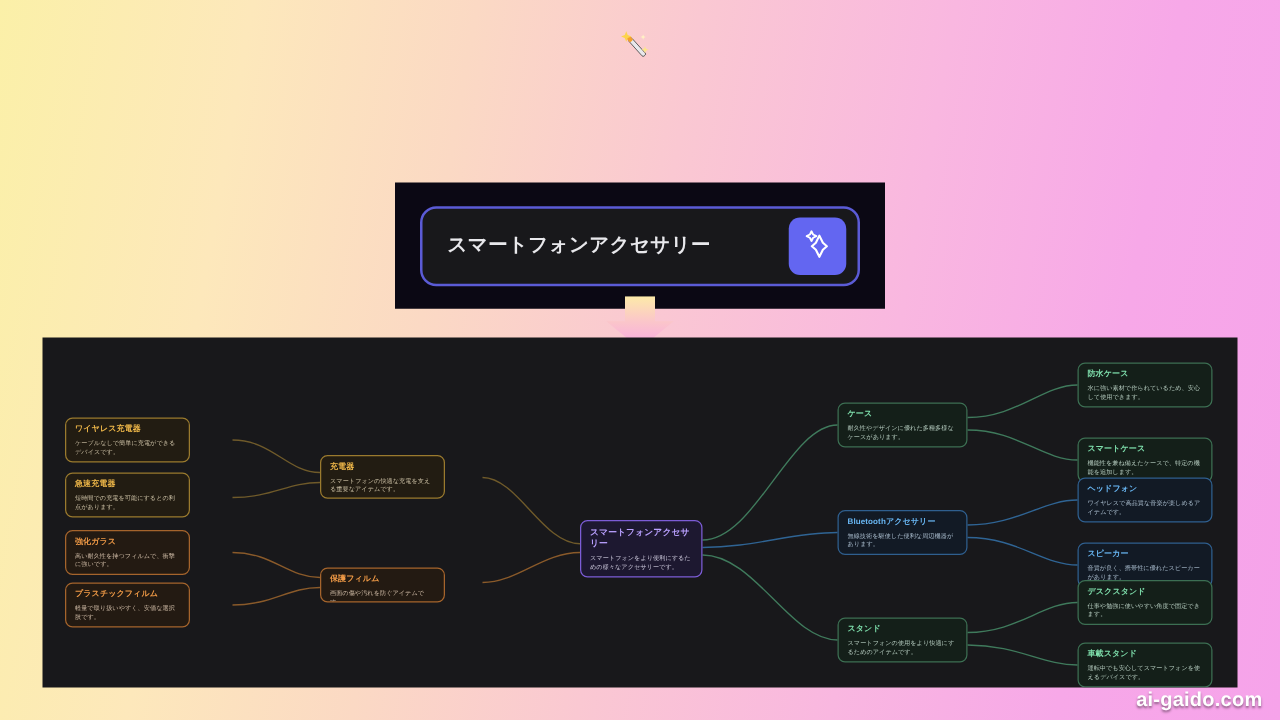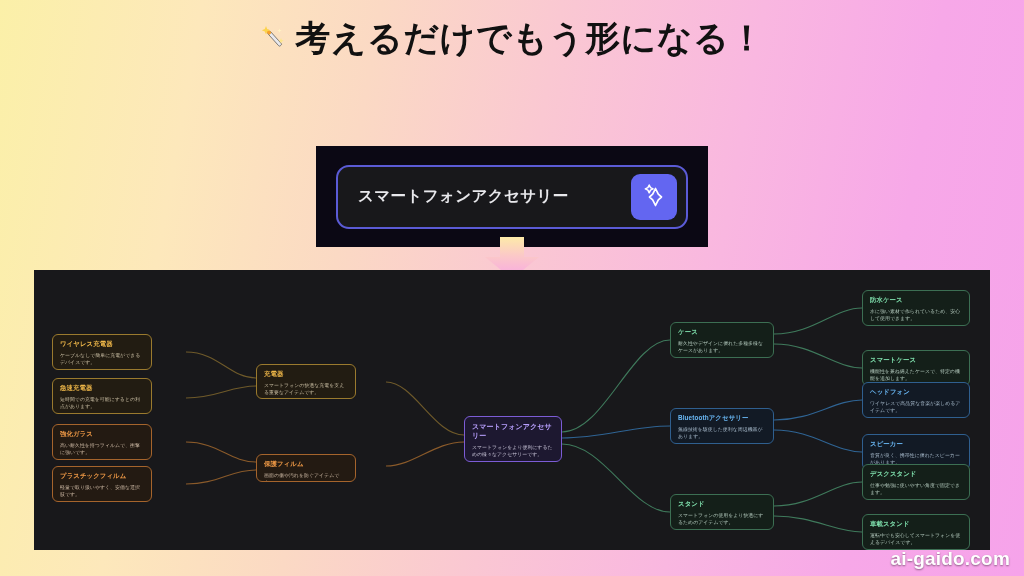--- a/index.html
+++ b/index.html
@@ -164,21 +164,21 @@
   .node.blue { border: 1px solid #2f5f8f; background: #121a25; }
   .node.blue .node-title { color: #69b8f5; }
   .node.blue .node-desc { color: #a9bccd; }
 
   
   #watermark {
     position: absolute;
     right: 14px;
     bottom: 6px;
     color: #ffffff;
-    font-size: 19px;
+    font-size: 16px;
     font-weight: bold;
     letter-spacing: 0.2px;
     text-shadow: 0 1px 2px rgba(0,0,0,0.45);
   }
 </style>
 </head>
 <body>
 
 <div id="stage">
 
@@ -187,21 +187,21 @@
       <span class="wand-icon">
         <svg width="30" height="30" viewBox="0 0 30 30">
           <g transform="rotate(-42 15 15)">
             <rect x="13.3" y="7" width="3.4" height="18" rx="1.2" fill="#e8e8ec" stroke="#555" stroke-width="0.7"></rect>
             <rect x="13.3" y="5" width="3.4" height="4.5" rx="1" fill="#f6a02a"></rect>
           </g>
           <path d="M7 3 L8.2 6 L11.2 7.2 L8.2 8.4 L7 11.4 L5.8 8.4 L2.8 7.2 L5.8 6 Z" fill="#fcd34d"></path>
           <path d="M22 15 L22.8 17 L24.8 17.8 L22.8 18.6 L22 20.6 L21.2 18.6 L19.2 17.8 L21.2 17 Z" fill="#fde68a"></path>
           <path d="M20.5 5.5 L21.1 7 L22.6 7.6 L21.1 8.2 L20.5 9.7 L19.9 8.2 L18.4 7.6 L19.9 7 Z" fill="#fff3c4"></path>
         </svg>
-      </span><span>考えるだけでもう形になる！</span>
+      </span>
     </div>
   </div>
 
   <div id="prompt-panel">
     <div id="prompt-box">
       <div id="prompt-text" title="スマートフォンアクセサリー">スマートフォンアクセサリー</div>
       <button id="generate-button">
         <span>
           <svg width="26" height="26" viewBox="0 0 26 26">
             <path d="M14.5 6.5 L17.3 12.2 L20.5 15 L17.3 17.8 L14.5 23.5 L11.7 17.8 L8.5 15 L11.7 12.2 Z" fill="none" stroke="#ffffff" stroke-width="1.7" stroke-linejoin="round"></path>

